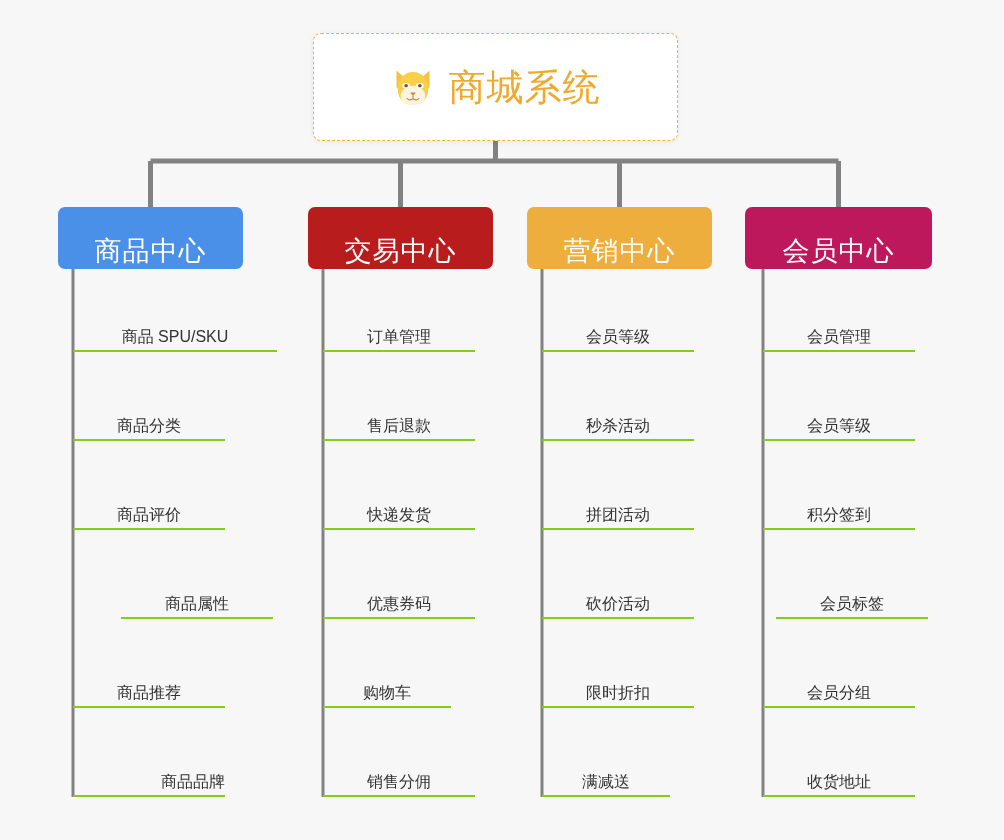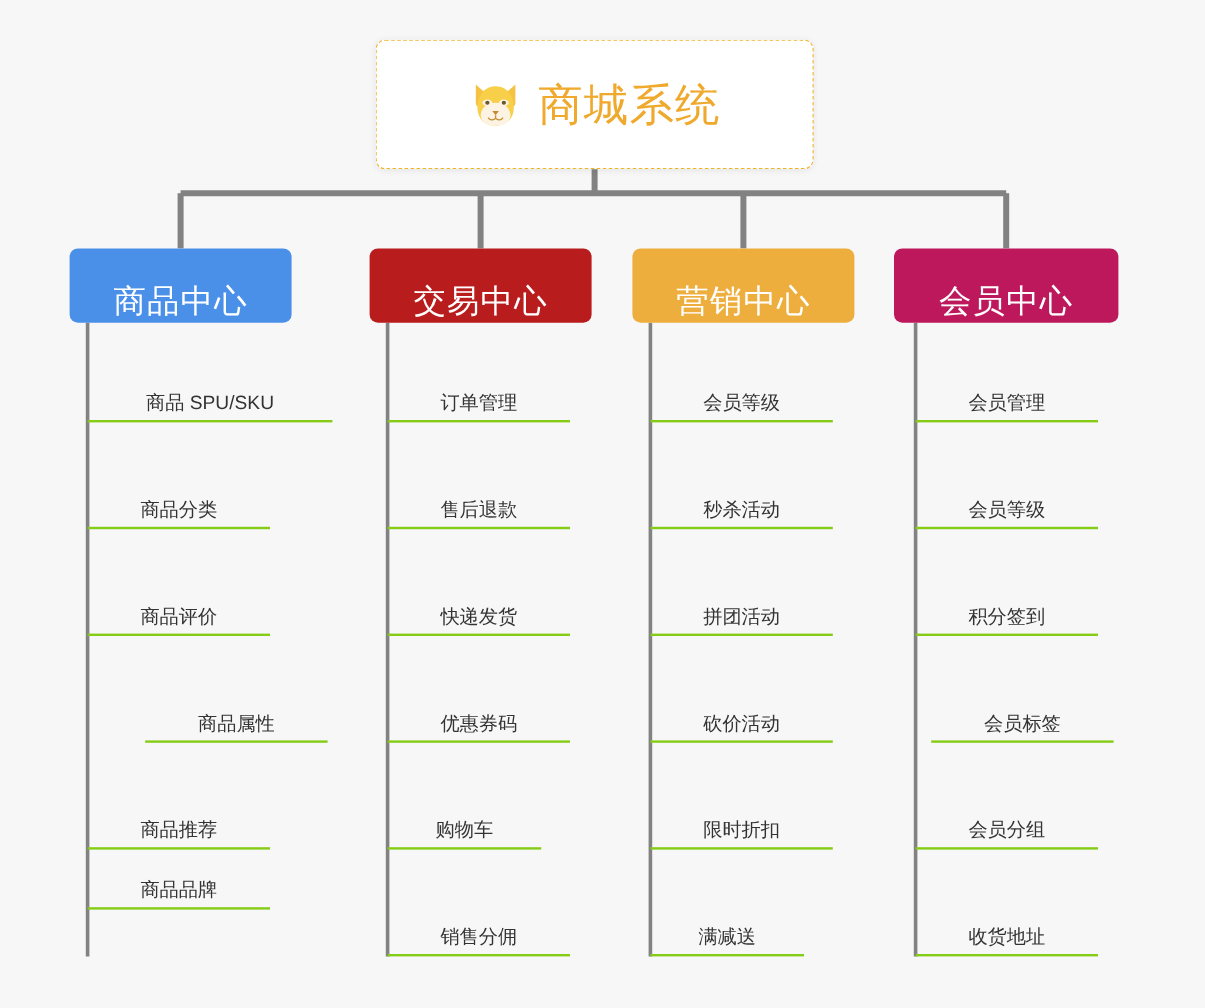--- a/index.html
+++ b/index.html
@@ -143,21 +143,21 @@
       </div>
       <div class="leaf-item" style="left: 73px; top: 470px; width: 152px; height: 60px;">
         <span class="leaf-label">商品评价</span>
       </div>
       <div class="leaf-item" style="left: 73px; top: 559px; width: 152px; height: 60px; margin-left: 48px;">
         <span class="leaf-label">商品属性</span>
       </div>
       <div class="leaf-item" style="left: 73px; top: 648px; width: 152px; height: 60px;">
         <span class="leaf-label">商品推荐</span>
       </div>
-      <div class="leaf-item" style="left: 73px; top: 698px; width: 152px; height: 60px;">
+      <div class="leaf-item" style="left: 73px; top: 737px; width: 152px; height: 60px; justify-content: flex-end;">
         <span class="leaf-label">商品品牌</span>
       </div>
       <div class="cat-box" style="left: 308px; top: 207px; width: 185px; background: #b91c1c;">
         <span>交易中心</span>
       </div>
       <div class="leaf-item" style="left: 323px; top: 292px; width: 152px; height: 60px;">
         <span class="leaf-label">订单管理</span>
       </div>
       <div class="leaf-item" style="left: 323px; top: 381px; width: 152px; height: 60px;">
         <span class="leaf-label">售后退款</span>

